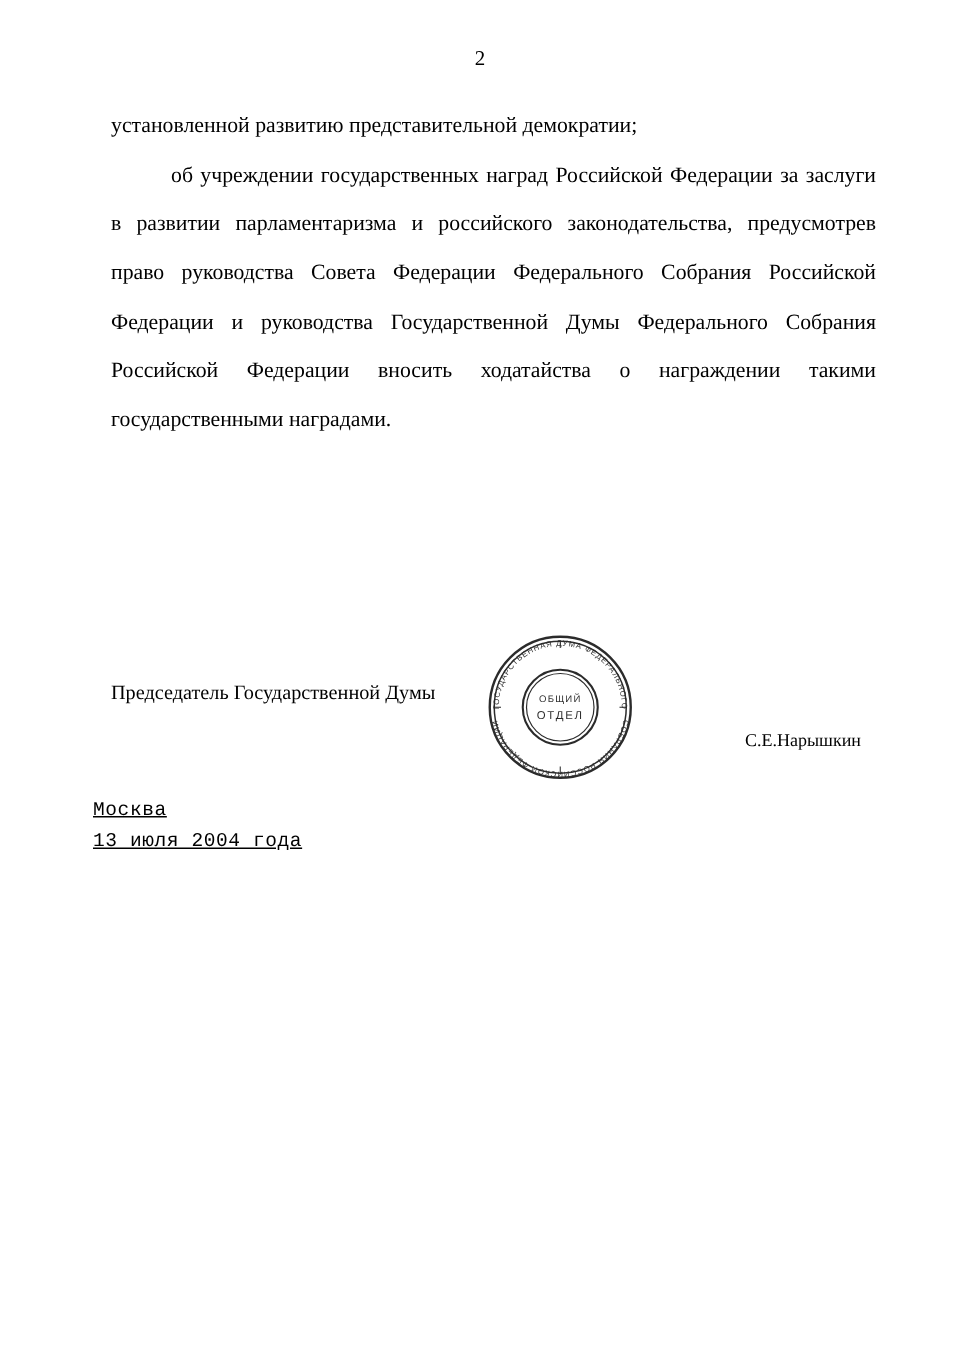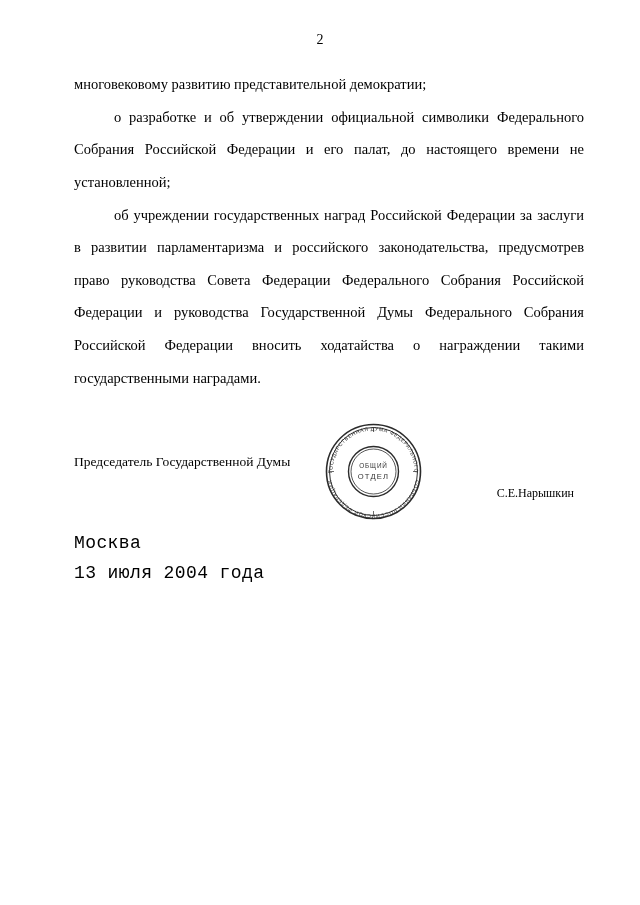--- a/index.html
+++ b/index.html
@@ -61,47 +61,47 @@
   .sig-name {
     position: absolute;
     top: 32px;
     right: 10px;
     font-size: 12px;
     white-space: nowrap;
   }
   .place-date {
     position: absolute;
     top: 529px;
-    left: 74px;
+    left: 62px;
     font-family: "Liberation Mono", "DejaVu Sans Mono", monospace;
-    font-size: 18px;
+    font-size: 13px;
     line-height: 1.65;
     letter-spacing: 0.4px;
+    text-decoration: underline;
   }
   
   .stamp {
     position: absolute;
     top: 419px;
     left: 321px;
     width: 105px;
     height: 105px;
     opacity: 0.92;
   }
   .stamp svg { display: block; }
 </style>
 </head>
 <body>
 
 <div class="page">
 
   <div class="page-number">2</div>
 
   <div class="body-text">
-    <p class="para">многовековому развитию представительной демократии;</p>
-    <p class="para indented">о разработке и об утверждении официальной символики Федерального Собрания Российской Федерации и его палат, до настоящего времени не установленной;</p>
+    <p class="para">установленной развитию представительной демократии;</p>
     <p class="para indented">об учреждении государственных наград Российской Федерации за заслуги в развитии парламентаризма и российского законодательства, предусмотрев право руководства Совета Федерации Федерального Собрания Российской Федерации и руководства Государственной Думы Федерального Собрания Российской Федерации вносить ходатайства о награждении такими государственными наградами.</p>
   </div>
 
   <div class="signature-block">
     <div class="sig-left">
       <div class="sig-line-1">Председатель Государственной Думы</div>
     </div>
     <div class="sig-name">С.Е.Нарышкин</div>
   </div>
 

